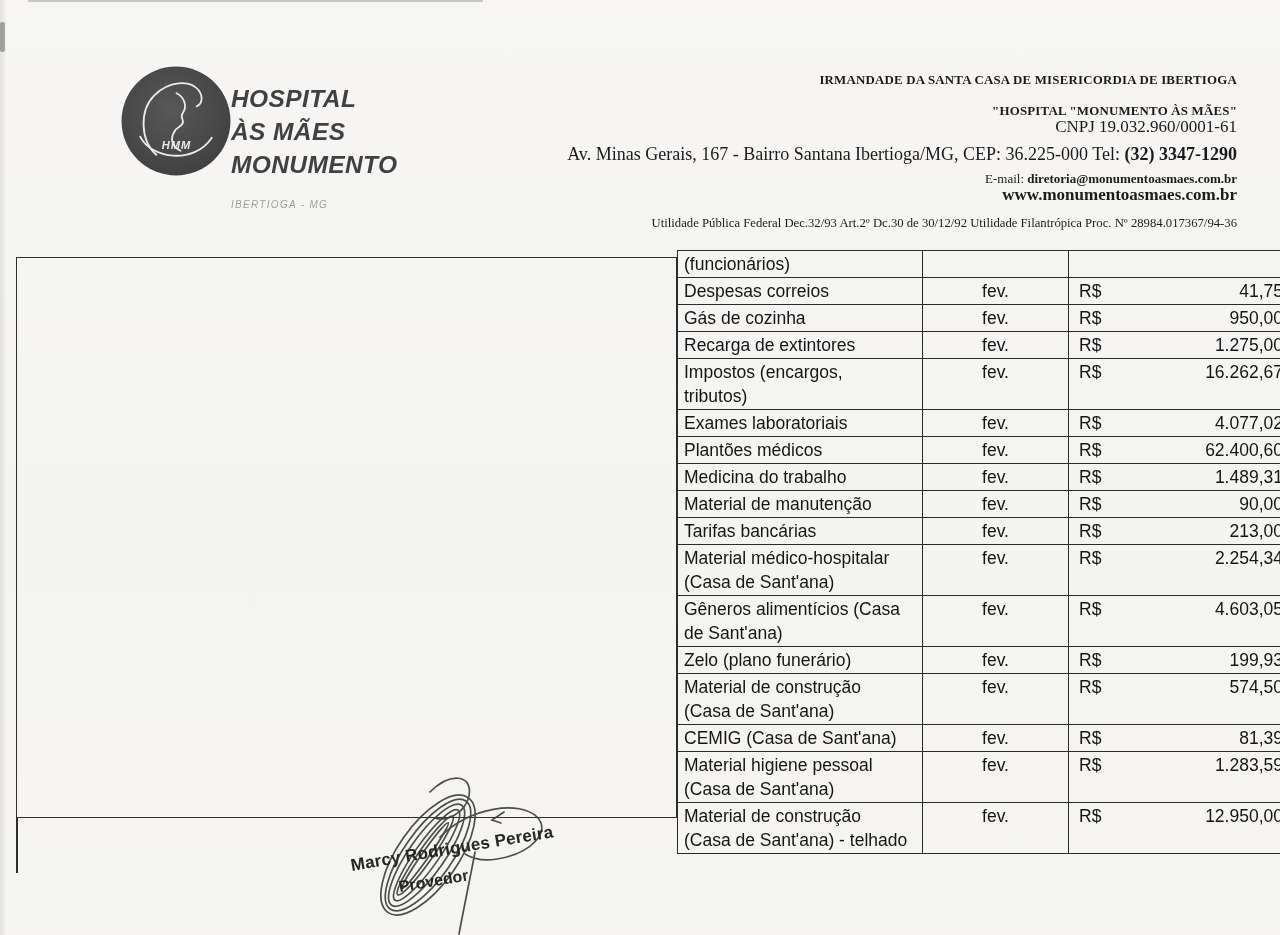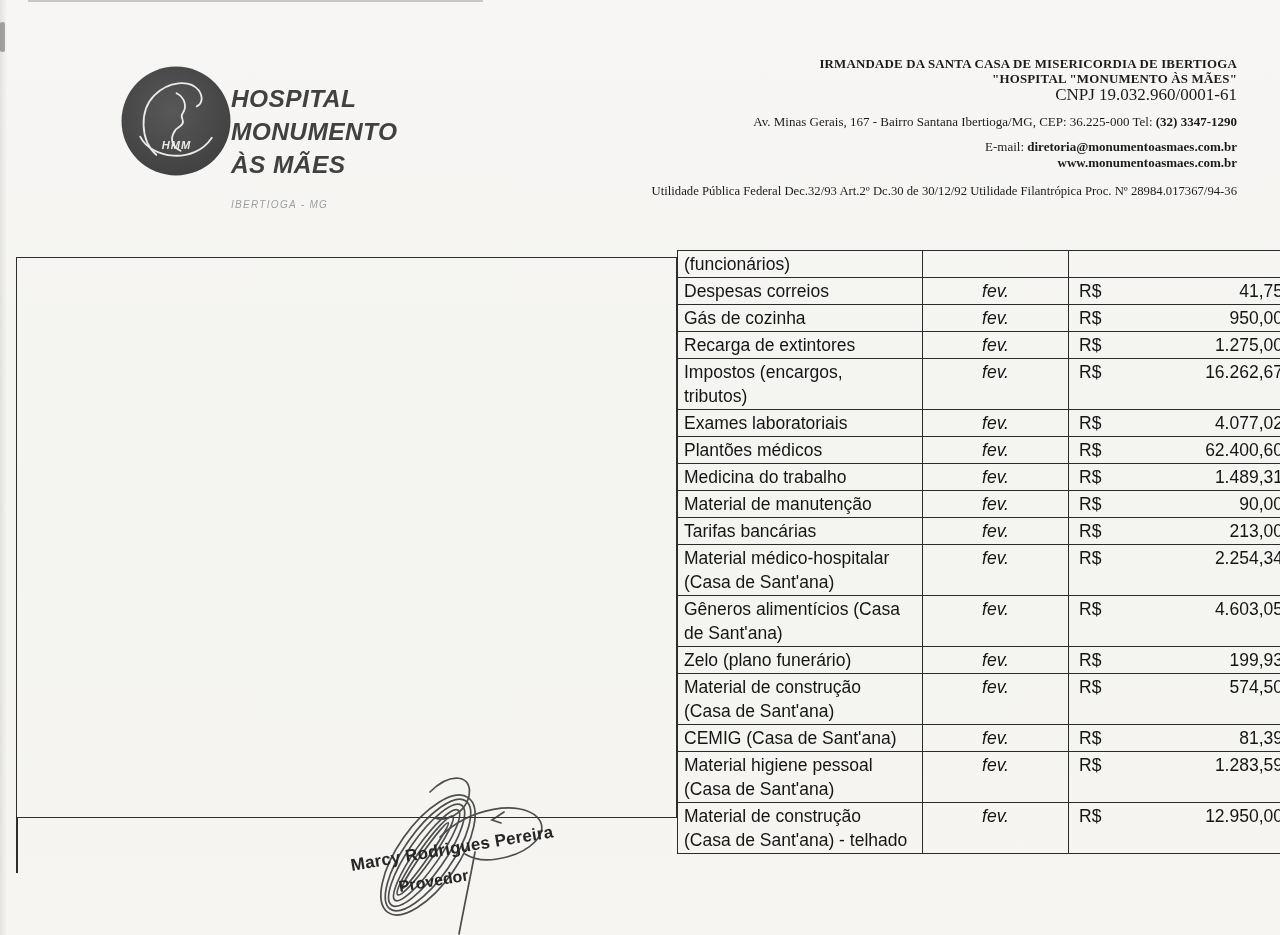--- a/index.html
+++ b/index.html
@@ -14,41 +14,41 @@
   .artifact-smudge{position:absolute;left:0;top:22px;width:5px;height:30px;background:rgba(70,70,70,.45);border-radius:2px;}
 
   
   .logo{position:absolute;left:119px;top:64px;width:114px;height:114px;}
   .logo-title{position:absolute;left:231px;top:82px;font-style:italic;font-weight:bold;
     font-size:24.5px;line-height:33px;color:#414141;letter-spacing:.4px;}
   .logo-tagline{font-style:italic;font-weight:normal;font-size:10px;color:#9e9e9e;
     letter-spacing:1.3px;margin-top:7px;}
   .org-block{position:absolute;right:43px;top:57px;text-align:right;
     font-family:"Liberation Serif",serif;font-size:12.9px;color:#1b1b1b;line-height:14.5px;}
-  .b{font-weight:bold;}
+  .b{font-weight:bold;margin-top:16px;}
   .org-l1{font-size:12.9px;letter-spacing:.2px;}
   .org-l2{font-size:12.9px;letter-spacing:.2px;}
   .org-cnpj{font-size:17px;margin-top:2px;}
-  .org-addr{margin-top:12px;font-size:13px;}
+  .org-addr{margin-top:12px;font-size:18px;}
   .org-email{margin-top:11px;font-size:13px;}
-  .org-www{margin-top:1px;font-size:13px;}
+  .org-www{margin-top:1px;font-size:17px;}
   .org-util{margin-top:14px;font-size:12.7px;}
 
   
   .left-box{position:absolute;left:16px;top:257px;width:661px;height:561px;
     box-sizing:border-box;border:1.6px solid #2e2e2e;}
   .left-box-stub{position:absolute;left:16px;top:817px;width:1.6px;height:56px;background:#2e2e2e;}
 
   
   .expenses{position:absolute;left:677px;top:250px;border-collapse:collapse;table-layout:fixed;width:612px;}
   .expenses td{border:1.6px solid #2b2b2b;vertical-align:top;font-size:17.5px;line-height:24px;
     padding:1px 6px;color:#151515;}
   col.w1{width:245px;} col.w2{width:146px;} col.w3{width:221px;}
   .c-item{white-space:pre-line;padding-left:7px;}
-  .c-month{text-align:center;font-style:italic;}
+  .c-month{text-align:center;}
   .valwrap{display:flex;justify-content:space-between;align-items:flex-start;padding-left:4px;}
 
   
   .signature{position:absolute;left:345px;top:762px;width:245px;height:175px;}
   .sig-name{position:absolute;left:351px;top:856px;transform:rotate(-9.5deg);transform-origin:left center;
     font-weight:bold;font-size:17px;color:#262626;letter-spacing:.2px;white-space:nowrap;}
   .sig-role{position:absolute;left:399px;top:878px;transform:rotate(-9.5deg);transform-origin:left center;
     font-weight:bold;font-size:16px;color:#262626;}
 </style>
 </head>
@@ -72,22 +72,22 @@
       <path d="M 37 90 C 21 76 20 46 35 31 C 49 17 70 15 79 26 C 84 33 82 40 77 42"></path>
       <path d="M 57 29 C 65 33 68 42 63 49 C 60 53 65 55 63 59 C 61 63 56 63 55 67"></path>
       <path d="M 55 67 C 50 75 53 82 61 86"></path>
       <path d="M 21 72 C 32 94 74 100 92 73"></path>
     </g>
     <text x="57" y="84" text-anchor="middle" font-size="11" font-style="italic" font-weight="bold" fill="#eceae6" letter-spacing="1" font-family="Liberation Sans, sans-serif">HMM</text>
   </svg>
 
   <div class="logo-title">
     <div>HOSPITAL</div>
+    <div>ÀS MÃES</div>
     <div>MONUMENTO</div>
-    <div>ÀS MÃES</div>
     <div class="logo-tagline">IBERTIOGA - MG</div>
   </div>
 
   <div class="org-block">
     <div class="org-l1 b">IRMANDADE DA SANTA CASA DE MISERICORDIA DE IBERTIOGA</div>
     <div class="org-l2 b">"HOSPITAL "MONUMENTO ÀS MÃES"</div>
     <div class="org-cnpj">CNPJ 19.032.960/0001-61</div>
     <div class="org-addr"><span>Av. Minas Gerais, 167 - Bairro Santana Ibertioga/MG, CEP: 36.225-000 Tel: </span><span class="b">(32) 3347-1290</span></div>
     <div class="org-email"><span>E-mail: </span><span class="b">diretoria@monumentoasmaes.com.br</span></div>
     <div class="org-www b">www.monumentoasmaes.com.br</div>

